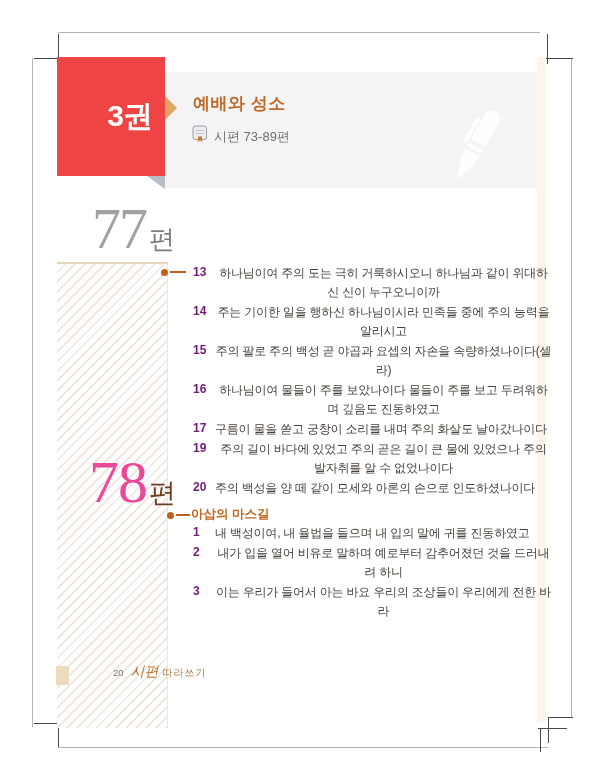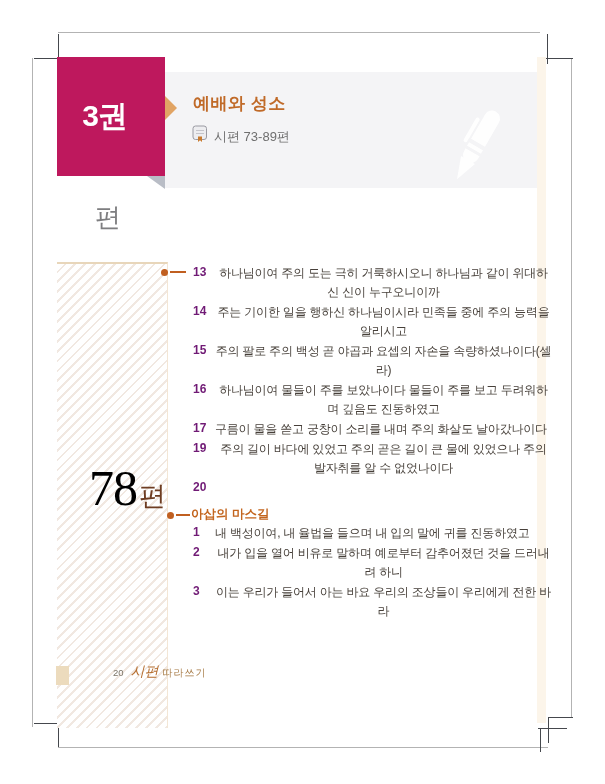--- a/index.html
+++ b/index.html
@@ -9,42 +9,42 @@
   }
   
   .cm { position:absolute; background:#b3b3b3; }
   .cm.dark { background:#45484d; }
   
   .edge-strip { position:absolute; left:537px; top:57px; width:9px; height:666px; background:#fcf5ea; }
   
   .banner { position:absolute; left:163px; top:72px; width:374px; height:116px; background:#f4f4f6; }
   .pen-svg { position:absolute; left:272px; top:28px; width:80px; height:95px; opacity:.95; }
   .vol-box {
-    position:absolute; left:57px; top:57px; width:108px; height:119px; background:#be185d;
-    display:flex; align-items:center; justify-content:center; padding-right:13px; box-sizing:border-box;
+    position:absolute; left:57px; top:57px; width:108px; height:119px; background:#ef4444;
+    display:flex; align-items:center; justify-content:flex-end; padding-right:13px; box-sizing:border-box;
   }
   .vol-label { color:#ffffff; font-size:30px; font-weight:bold; letter-spacing:-1px; }
   .vol-arrow {
     position:absolute; left:165px; top:96px; width:0; height:0;
     border-left:12px solid #e1a464; border-top:12px solid transparent; border-bottom:12px solid transparent;
   }
   .vol-fold {
     position:absolute; left:147px; top:176px; width:18px; height:13px; background:#b9bdc6;
     clip-path:polygon(0 0, 100% 0, 100% 100%);
   }
   .banner-title { position:absolute; left:193px; top:92px; font-size:17px; font-weight:bold; color:#c06a28; letter-spacing:.5px; }
   .notebook-svg { position:absolute; left:192px; top:125px; width:16px; height:18px; }
   .banner-subtitle { position:absolute; left:214px; top:128px; font-size:13px; color:#6f6f6f; }
   
   .sec-head { position:absolute; display:flex; align-items:baseline; font-family:"Liberation Serif", serif; }
   .sec77 { left:92px; top:200px; }
   .sec77 .sec-num { font-size:58px; line-height:1; color:#a2a2a4; letter-spacing:-2px; }
   .sec77 .sec-suffix { font-size:26px; color:#7e7e80; margin-left:3px; }
   .sec78 { left:89px; top:452px; }
-  .sec78 .sec-num { font-size:50px; line-height:1; color:#000000; letter-spacing:-1px;margin-top:11px; }
+  .sec78 .sec-num { font-size:60px; line-height:1; color:#ec4899; letter-spacing:-1px; }
   .sec78 .sec-suffix { font-size:27px; color:#6e3d22; margin-left:2px; }
   
   .hatch {
     position:absolute; left:57px; top:262px; width:111px; height:466px;
     border-top:2px solid #e8d6ba; border-right:1px solid #f3e6d5; box-sizing:border-box;
     background:repeating-linear-gradient(135deg, #ffffff 0 5px, #f1e8e1 5px 7px);
   }
   
   .b-dot { position:absolute; width:7px; height:7px; border-radius:50%; background:#c05f20; }
   .b-dash { position:absolute; height:2px; background:#c05f20; }
@@ -110,20 +110,21 @@
     <rect x="1" y="1" width="13.5" height="13.5" rx="2.5" fill="#ededf0" stroke="#9a9aa2" stroke-width="1"></rect>
     <line x1="4" y1="5.5" x2="12" y2="5.5" stroke="#c4c4ca" stroke-width="1"></line>
     <line x1="4" y1="8.5" x2="12" y2="8.5" stroke="#c4c4ca" stroke-width="1"></line>
     <path d="M6 11.5 h4 v5.5 l-2 -1.8 l-2 1.8 z" fill="#c87a2e"></path>
   </svg>
   <div class="banner-subtitle">시편 73-89편</div>
 
   <div class="hatch"></div>
 
   <div class="sec-head sec77">
+    <span class="sec-num">77</span>
       <span class="sec-suffix">편</span>
   </div>
   <div class="b-dot" style="left:161px;top:269px;"></div>
   <div class="b-dash" style="left:170px;top:271px;width:16px;"></div>
   <div class="verses verses-77">
       <div class="verse-row">
         <span class="v-num">13</span>
         <span class="v-text">하나님이여 주의 도는 극히 거룩하시오니 하나님과 같이 위대하신 신이 누구오니이까</span>
       </div>
       <div class="verse-row">
@@ -141,20 +142,21 @@
       <div class="verse-row">
         <span class="v-num">17</span>
         <span class="v-text">구름이 물을 쏟고 궁창이 소리를 내며 주의 화살도 날아갔나이다</span>
       </div>
       <div class="verse-row">
         <span class="v-num">19</span>
         <span class="v-text">주의 길이 바다에 있었고 주의 곧은 길이 큰 물에 있었으나 주의 발자취를 알 수 없었나이다</span>
       </div>
       <div class="verse-row">
         <span class="v-num">20</span>
+        <span class="v-text">주의 백성을 양 떼 같이 모세와 아론의 손으로 인도하셨나이다</span>
       </div>
     </div>
 
   <div class="sec-head sec78">
     <span class="sec-num">78</span>
       <span class="sec-suffix">편</span>
   </div>
   <div class="b-dot" style="left:167px;top:512px;"></div>
   <div class="b-dash" style="left:176px;top:514px;width:14px;"></div>
   <div class="subheading">아삽의 마스길</div>

